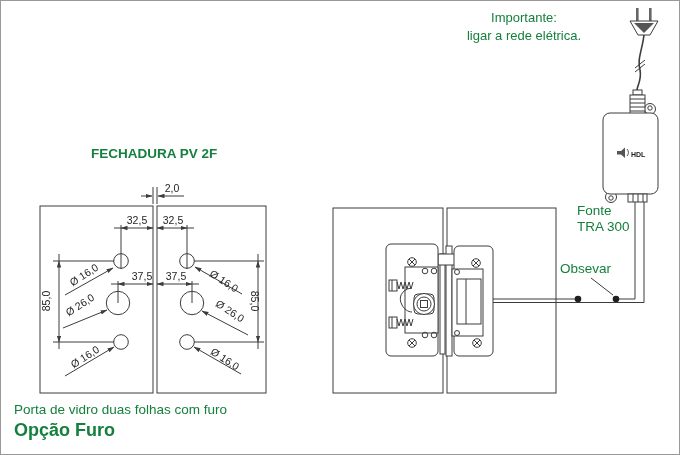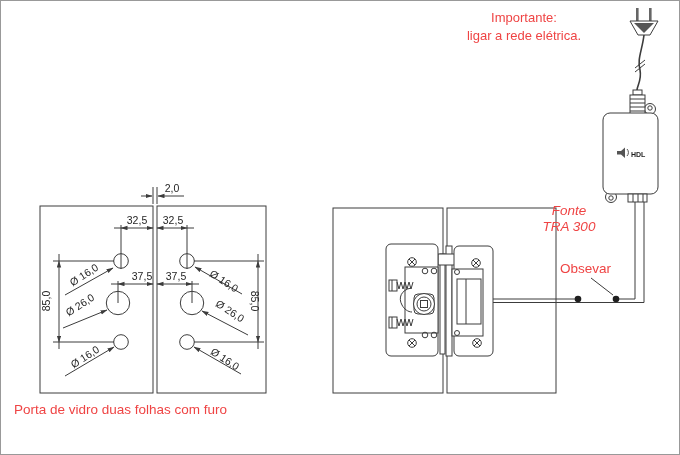--- a/index.html
+++ b/index.html
@@ -2,24 +2,24 @@
 <html><head>
 <meta charset="utf-8">
 <style>
   html,body{margin:0;padding:0;background:#fff;}
   #stage{
     position:relative;width:680px;height:455px;background:#ffffff;
     border:1px solid #999;box-sizing:border-box;overflow:hidden;
     font-family:"Liberation Sans", sans-serif;color:#1f1f1f;
   }
   #art{position:absolute;left:0;top:0;}
-  .txt{position:absolute;white-space:nowrap;color:#ef4444;}
+  .txt{position:absolute;white-space:nowrap;color:#15803d;}
   .notice{left:424px;top:8px;width:198px;text-align:center;font-size:13px;line-height:18px;white-space:normal;}
   .title{left:90px;top:145px;font-weight:bold;font-size:13.5px;}
-  .fonte{left:532px;top:202px;width:72px;text-align:center;font-size:13.5px;line-height:16px;font-style:italic;}
+  .fonte{left:576px;top:202px;width:72px;text-align:left;font-size:13.5px;line-height:16px;}
   .botoeira{left:559px;top:260px;font-size:13.5px;}
   .caption{left:13px;top:401px;font-size:13.5px;}
   .opcao{left:13px;top:419px;font-weight:bold;font-size:18px;}
   svg text{font-family:"Liberation Sans", sans-serif;fill:#1f1f1f;}
 </style>
 </head>
 <body>
 
 <div id="stage">
 
@@ -237,23 +237,25 @@
       <line x1="634" y1="71" x2="644" y2="63"></line>
     </g>
   </g>
 </svg>
 
   <div class="txt notice">
     <div>Importante:</div>
     <div>ligar a rede elétrica.</div>
   </div>
 
+  <div class="txt title">FECHADURA PV 2F</div>
 
   <div class="txt fonte">
     <div>Fonte</div>
     <div>TRA 300</div>
   </div>
 
   <div class="txt botoeira">Obsevar</div>
 
   <div class="txt caption">Porta de vidro duas folhas com furo</div>
 
+  <div class="txt opcao">Opção Furo</div>
 </div>
 
 </body></html>

